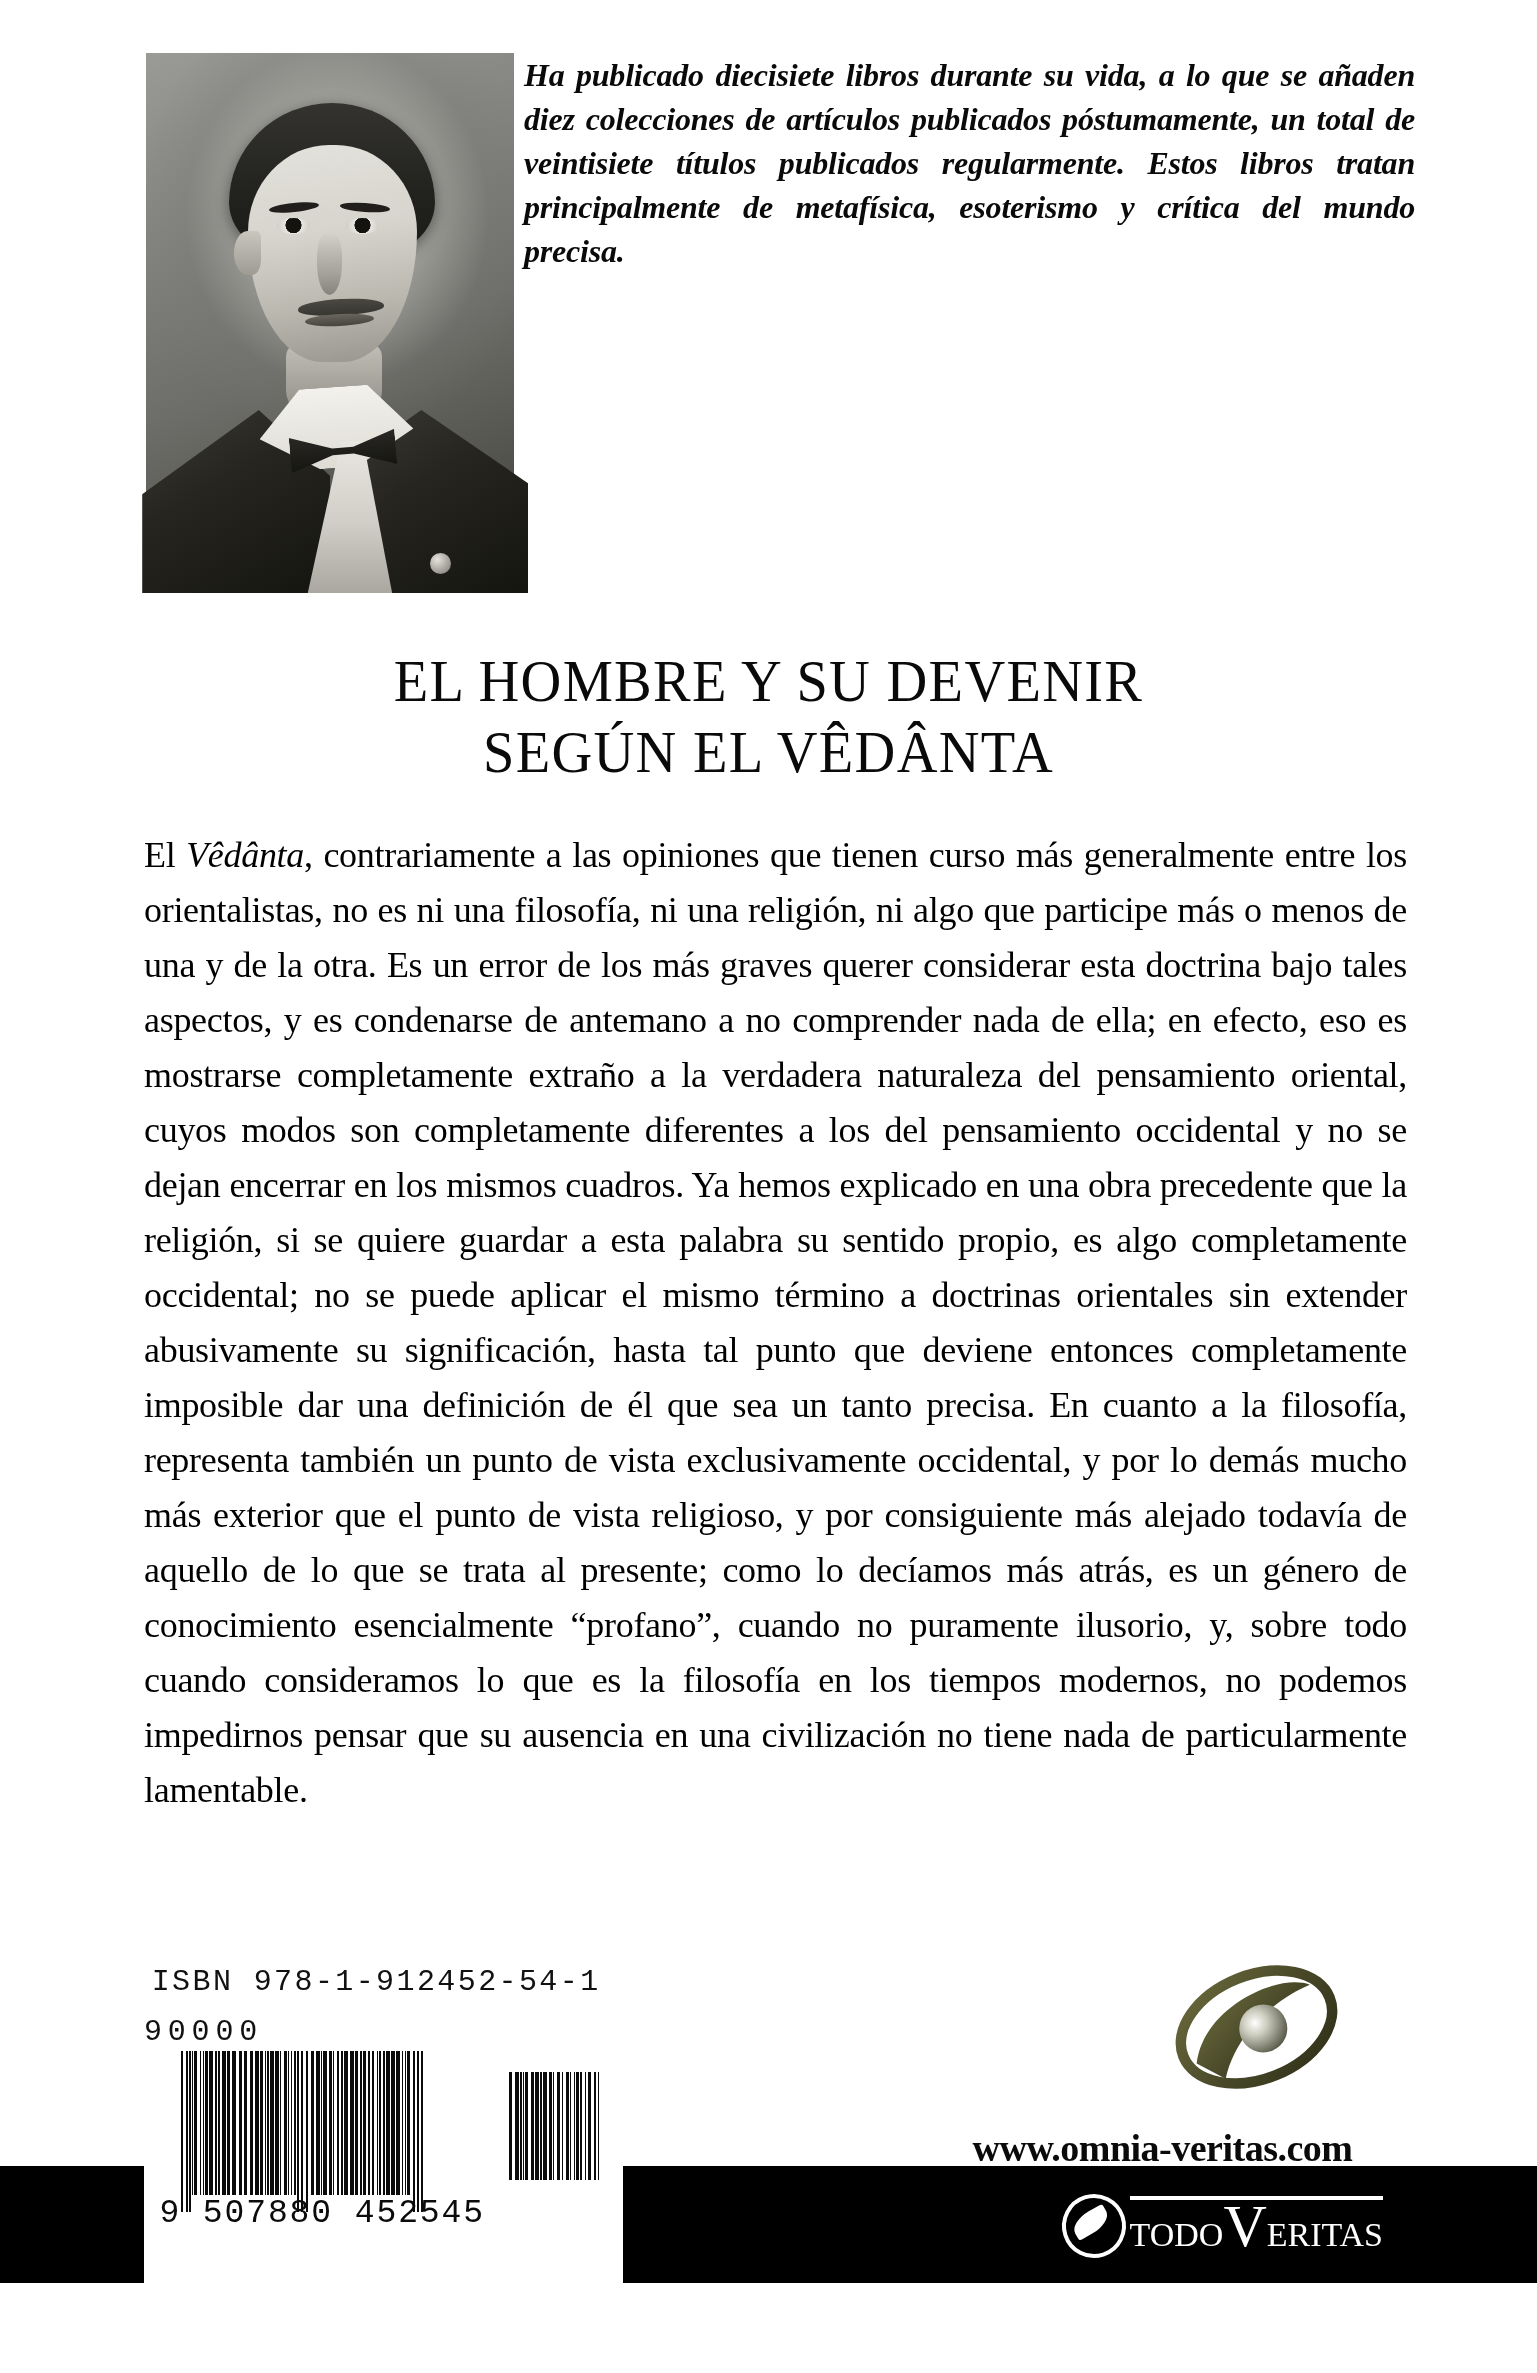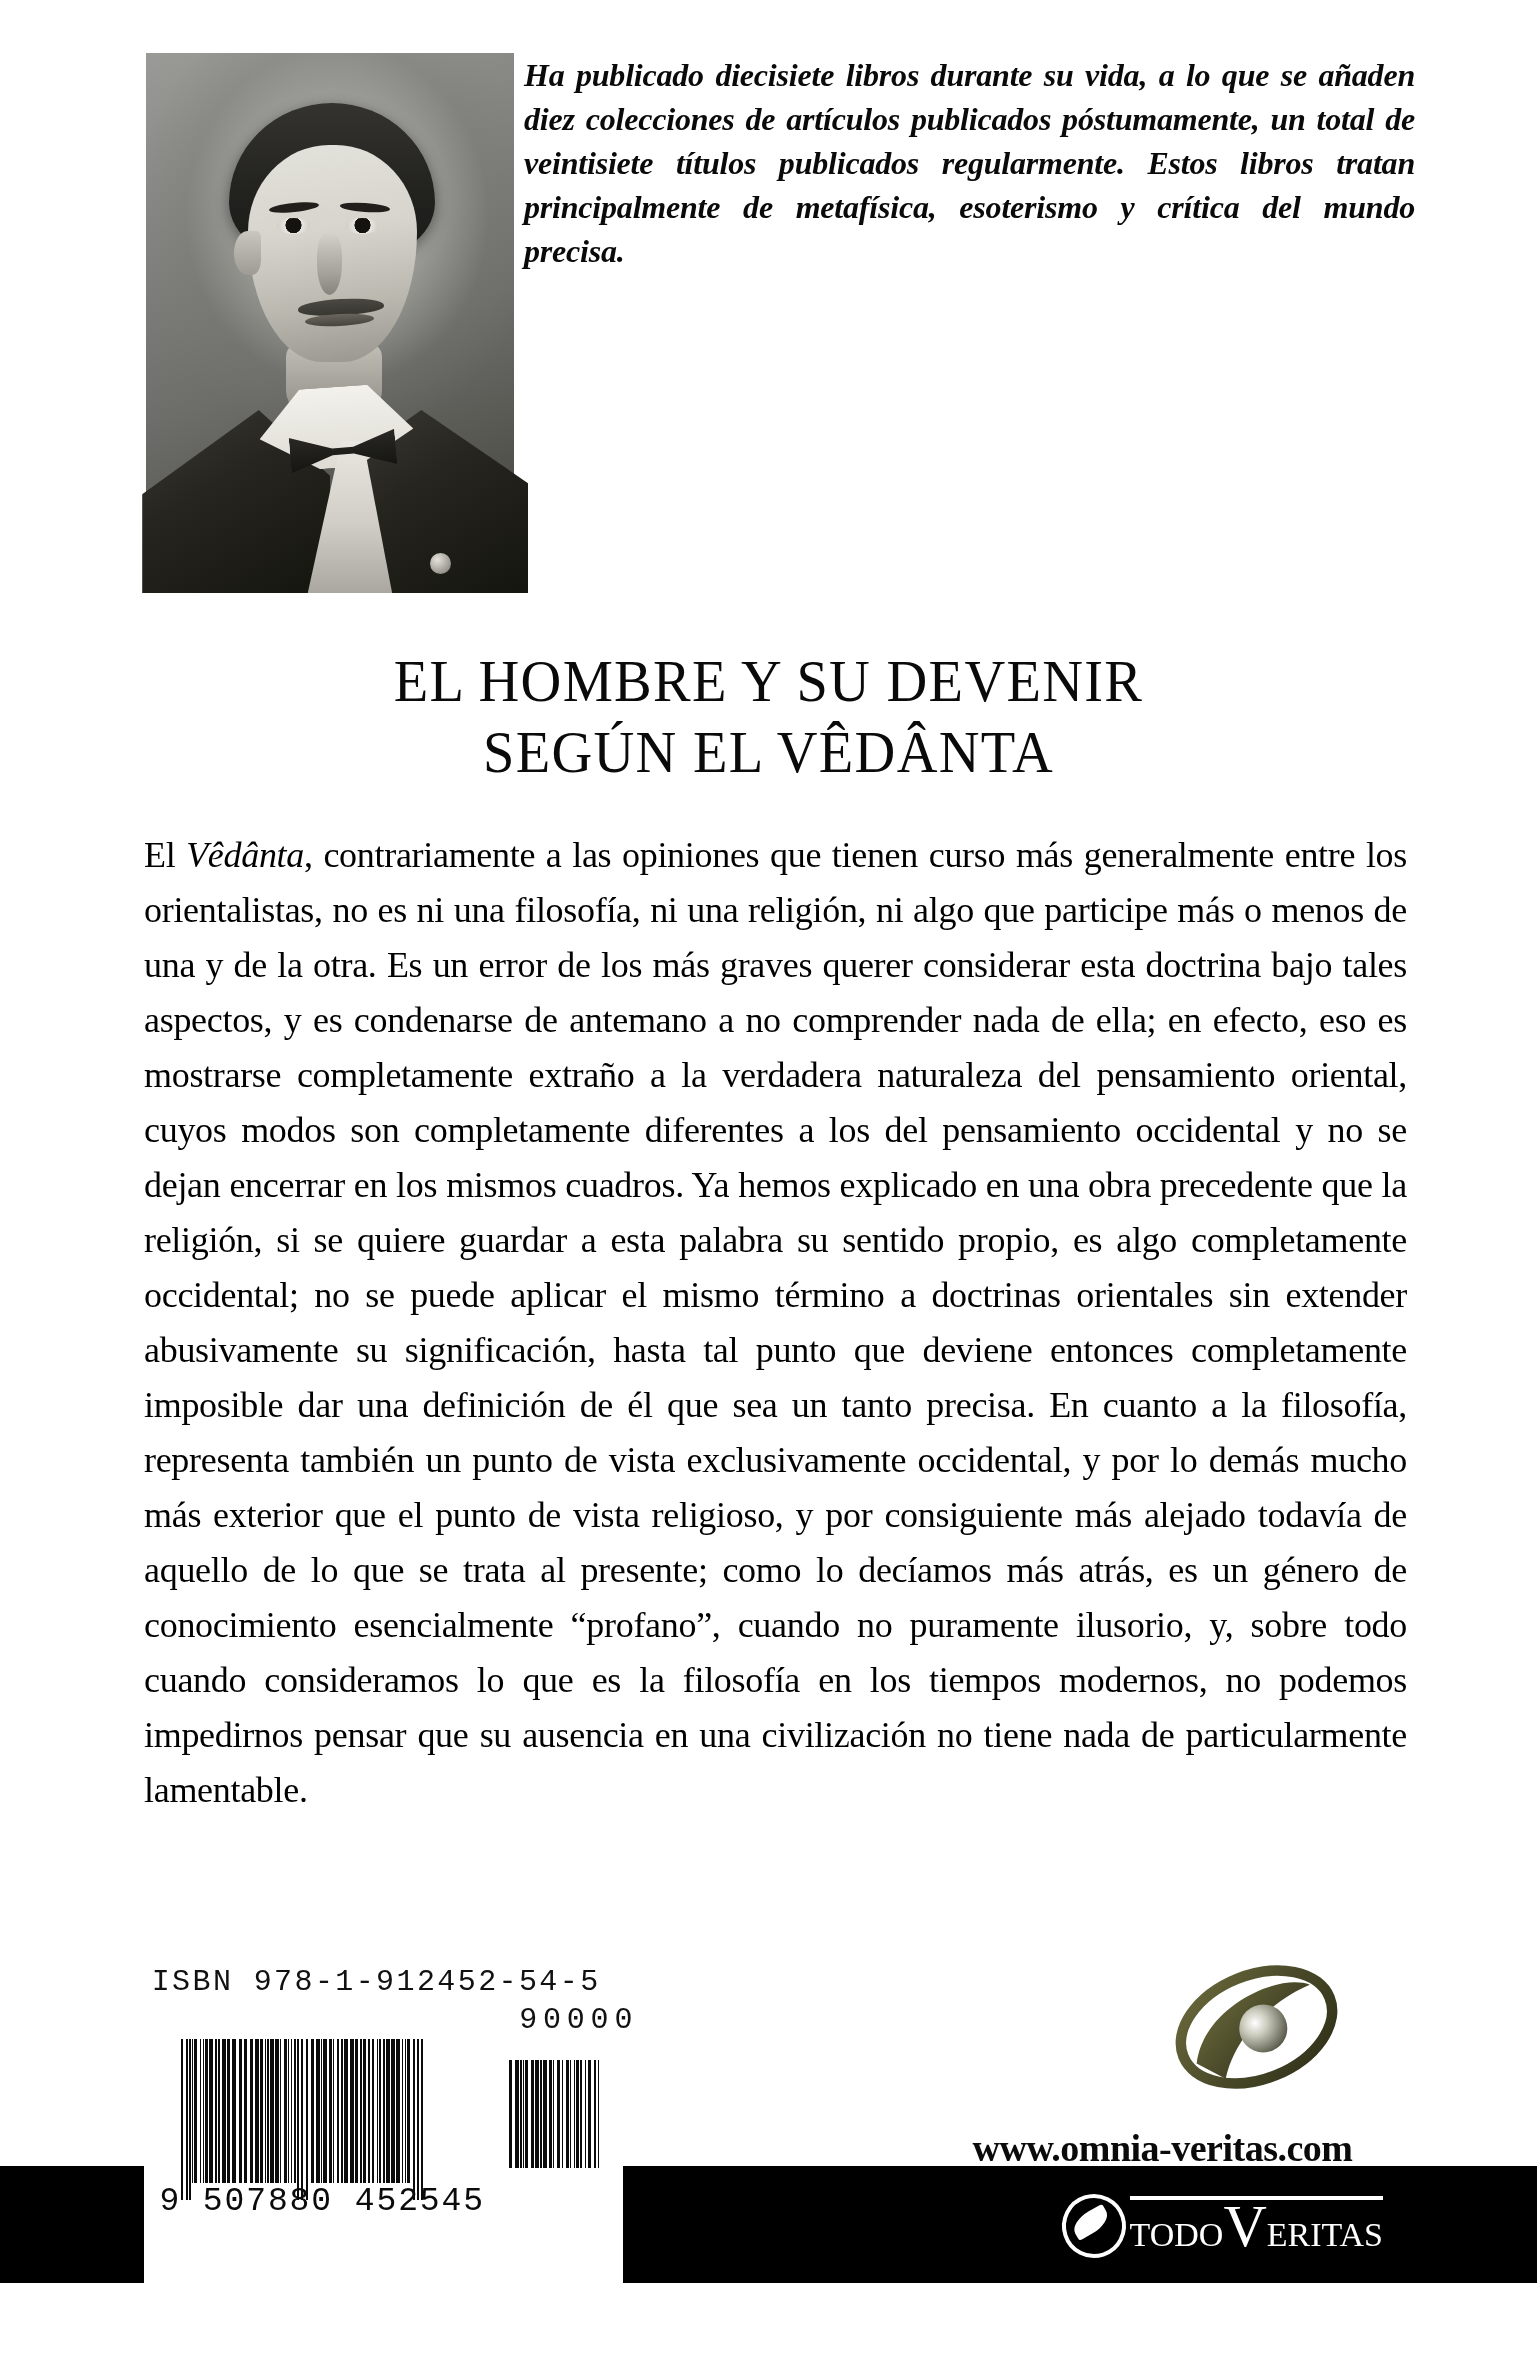--- a/index.html
+++ b/index.html
@@ -216,22 +216,22 @@
     letter-spacing: 2.4px;
     color: #111;
     white-space: nowrap;
     margin-left: 7.7px;
   }
   .addon-text {
     font-family: "Liberation Mono", monospace;
     font-size: 30px;
     letter-spacing: 5.8px;
     color: #111;
-    text-align: right;
-    margin-top: 4px;
+    text-align: left;
+    margin-top: 16px;
     padding-right: 5.8px;
   }
   .barcode-row {
     position: relative;
     margin-top: 1.9px;
     height: 183px;
   }
   .bars {
     position: absolute;
     top: 0;
@@ -370,21 +370,21 @@
   </div>
 
   <div class="body-text">
     <p>
       <span>El</span>
       <em>Vêdânta</em><span id="blurb-rest">, contrariamente a las opiniones que tienen curso más generalmente entre los orientalistas, no es ni una filosofía, ni una religión, ni algo que participe más o menos de una y de la otra. Es un error de los más graves querer considerar esta doctrina bajo tales aspectos, y es condenarse de antemano a no comprender nada de ella; en efecto, eso es mostrarse completamente extraño a la verdadera naturaleza del pensamiento oriental, cuyos modos son completamente diferentes a los del pensamiento occidental y no se dejan encerrar en los mismos cuadros. Ya hemos explicado en una obra precedente que la religión, si se quiere guardar a esta palabra su sentido propio, es algo completamente occidental; no se puede aplicar el mismo término a doctrinas orientales sin extender abusivamente su significación, hasta tal punto que deviene entonces completamente imposible dar una definición de él que sea un tanto precisa. En cuanto a la filosofía, representa también un punto de vista exclusivamente occidental, y por lo demás mucho más exterior que el punto de vista religioso, y por consiguiente más alejado todavía de aquello de lo que se trata al presente; como lo decíamos más atrás, es un género de conocimiento esencialmente “profano”, cuando no puramente ilusorio, y, sobre todo cuando consideramos lo que es la filosofía en los tiempos modernos, no podemos impedirnos pensar que su ausencia en una civilización no tiene nada de particularmente lamentable.</span>
     </p>
   </div>
 
   <div class="isbn-block">
-    <div class="isbn-text">ISBN 978-1-912452-54-5</div>
+    <div class="isbn-text">ISBN 978-1-912452-54-1</div>
     <div class="addon-text">90000</div>
     <div class="barcode-row">
       <div class="bars bars-main" id="bars-main">
           <span class="tall" style="width: 1.9px;"></span>
           <span class="sp" style="width: 2.9px;"></span>
           <span class="tall" style="width: 1.9px;"></span>
           <span class="sp" style="width: 1px;"></span>
           <span class="tall" style="width: 1.9px;"></span>
           <span class="sp" style="width: 1px;"></span>
           <span style="width: 1.9px;"></span>

